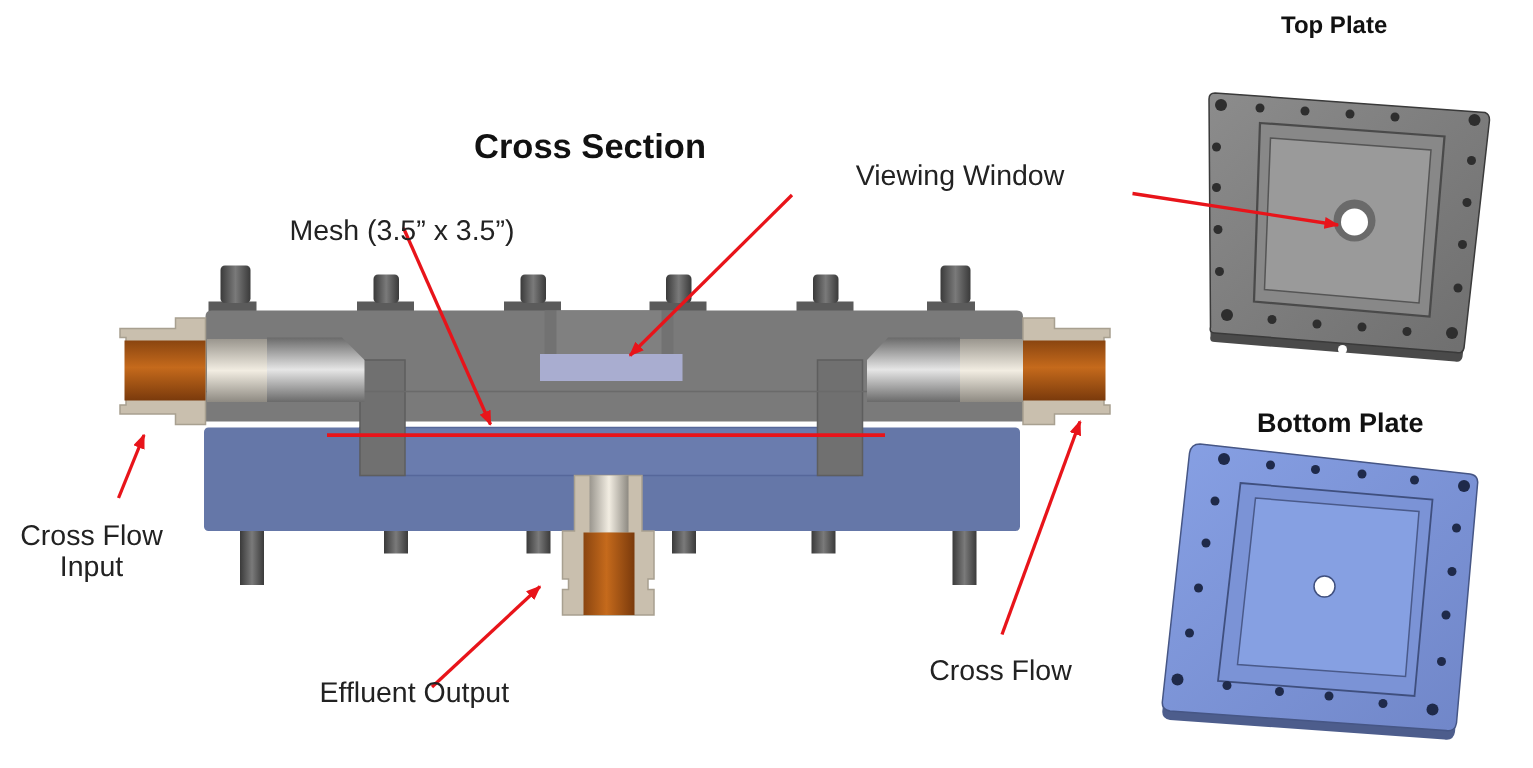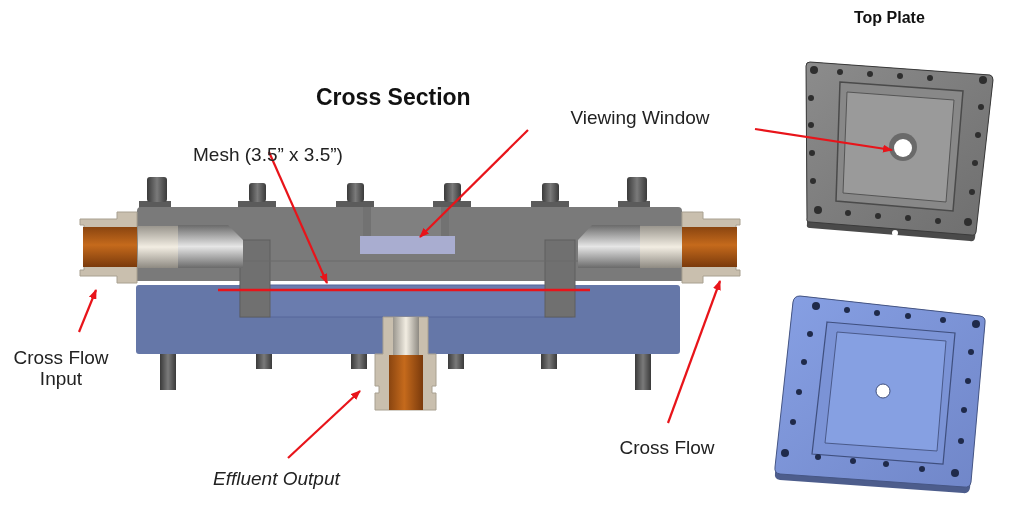--- a/index.html
+++ b/index.html
@@ -202,30 +202,31 @@
       <line x1="755" y1="129" x2="892" y2="150" marker-end="url(#arrowhead)"></line>
       <line x1="79" y1="332" x2="96" y2="290" marker-end="url(#arrowhead)"></line>
       <line x1="668" y1="423" x2="720" y2="281" marker-end="url(#arrowhead)"></line>
       <line x1="288" y1="458" x2="360" y2="391" marker-end="url(#arrowhead)"></line>
     </g>
   </svg>
 
   
   <div class="ttl" style="left:316px; top:84px; font-size:23px;">Cross Section</div>
   <div class="ttl" style="left:854px; top:9px; font-size:16px;">Top Plate</div>
+  <div class="ttl" style="left:838px; top:272px; font-size:18px;">Bottom Plate</div>
 
   <div class="lbl" style="left:193px; top:144px;">Mesh (3.5” x 3.5”)</div>
 
   <div class="lbl multiline" style="left:530px; top:107px; width:220px;">
     <span>Viewing Window</span>
   </div>
 
   <div class="lbl multiline" style="left:6px; top:347px; width:110px;">
     <span>Cross Flow</span>
     <span>Input</span>
     </div>
 
   <div class="lbl multiline" style="left:612px; top:437px; width:110px;">
     <span>Cross Flow</span>
   </div>
 
-  <div class="lbl" style="left:213px; top:468px;font-style:italic;">Effluent Output</div>
+  <div class="lbl" style="left:213px; top:452px;">Effluent Output</div>
 </div>
 
 </body></html>

